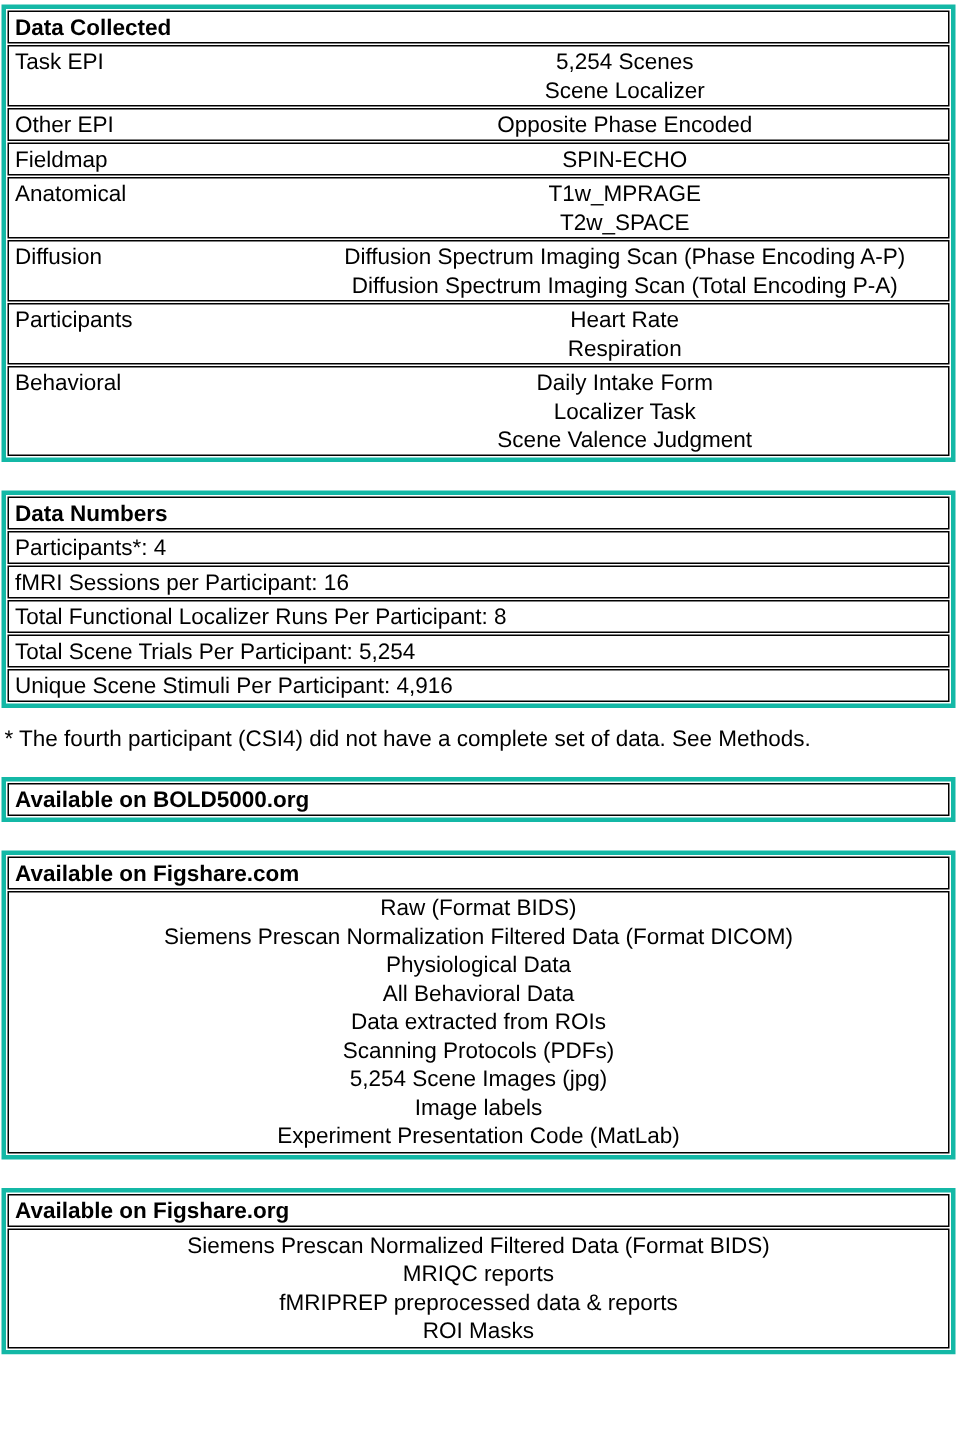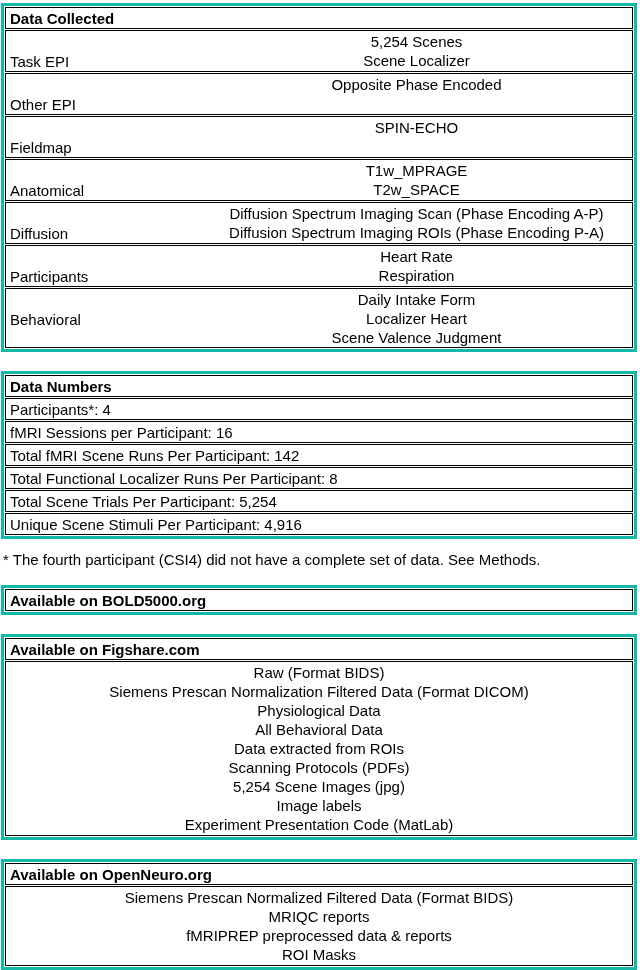--- a/index.html
+++ b/index.html
@@ -35,21 +35,20 @@
   }
   .row.head .cell, .row.single .cell {
     padding: 1px 4px 0 4px;
     flex: 1;
   }
   .col-label {
     width: 195px;
     box-sizing: border-box;
     padding: 1px 4px 0 4px;
     flex: 0 0 auto;
-    margin-top: 20px;
   }
   .col-values {
     flex: 1;
     padding: 1px 4px 0 4px;
   }
   .row.body {
     display: block;
     padding: 1px 4px 1px 4px;
   }
   .line { line-height: 19px; text-align: center; }
@@ -91,52 +90,49 @@
       <div class="col-label">Anatomical</div>
       <div class="col-values">
         <div class="line">T1w_MPRAGE</div>
         <div class="line">T2w_SPACE</div>
       </div>
     </div>
     <div class="row">
       <div class="col-label">Diffusion</div>
       <div class="col-values">
         <div class="line">Diffusion Spectrum Imaging Scan (Phase Encoding A-P)</div>
-        <div class="line">Diffusion Spectrum Imaging ROIs (Phase Encoding P-A)</div>
+        <div class="line">Diffusion Spectrum Imaging Scan (Total Encoding P-A)</div>
       </div>
     </div>
     <div class="row">
       <div class="col-label">Participants</div>
       <div class="col-values">
         <div class="line">Heart Rate</div>
         <div class="line">Respiration</div>
       </div>
     </div>
     <div class="row">
       <div class="col-label">Behavioral</div>
       <div class="col-values">
         <div class="line">Daily Intake Form</div>
-        <div class="line">Localizer Heart</div>
+        <div class="line">Localizer Task</div>
         <div class="line">Scene Valence Judgment</div>
       </div>
     </div>
   </section>
 
   <section class="tbl" style="margin-bottom:0">
     <div class="row head">
       <div class="cell">Data Numbers</div>
     </div>
     <div class="row single">
       <div class="cell">Participants*: 4</div>
     </div>
     <div class="row single">
       <div class="cell">fMRI Sessions per Participant: 16</div>
-    </div>
-    <div class="row single">
-      <div class="cell">Total fMRI Scene Runs Per Participant: 142</div>
     </div>
     <div class="row single">
       <div class="cell">Total Functional Localizer Runs Per Participant: 8</div>
     </div>
     <div class="row single">
       <div class="cell">Total Scene Trials Per Participant: 5,254</div>
     </div>
     <div class="row single">
       <div class="cell">Unique Scene Stimuli Per Participant: 4,916</div>
     </div>
@@ -161,21 +157,21 @@
       <div class="line">Data extracted from ROIs</div>
       <div class="line">Scanning Protocols (PDFs)</div>
       <div class="line">5,254 Scene Images (jpg)</div>
       <div class="line">Image labels</div>
       <div class="line">Experiment Presentation Code (MatLab)</div>
     </div>
   </section>
 
   <section class="tbl">
     <div class="row head">
-      <div class="cell">Available on OpenNeuro.org</div>
+      <div class="cell">Available on Figshare.org</div>
     </div>
     <div class="row body">
       <div class="line">Siemens Prescan Normalized Filtered Data (Format BIDS)</div>
       <div class="line">MRIQC reports</div>
       <div class="line">fMRIPREP preprocessed data &amp; reports</div>
       <div class="line">ROI Masks</div>
     </div>
   </section>
 
 </div>

